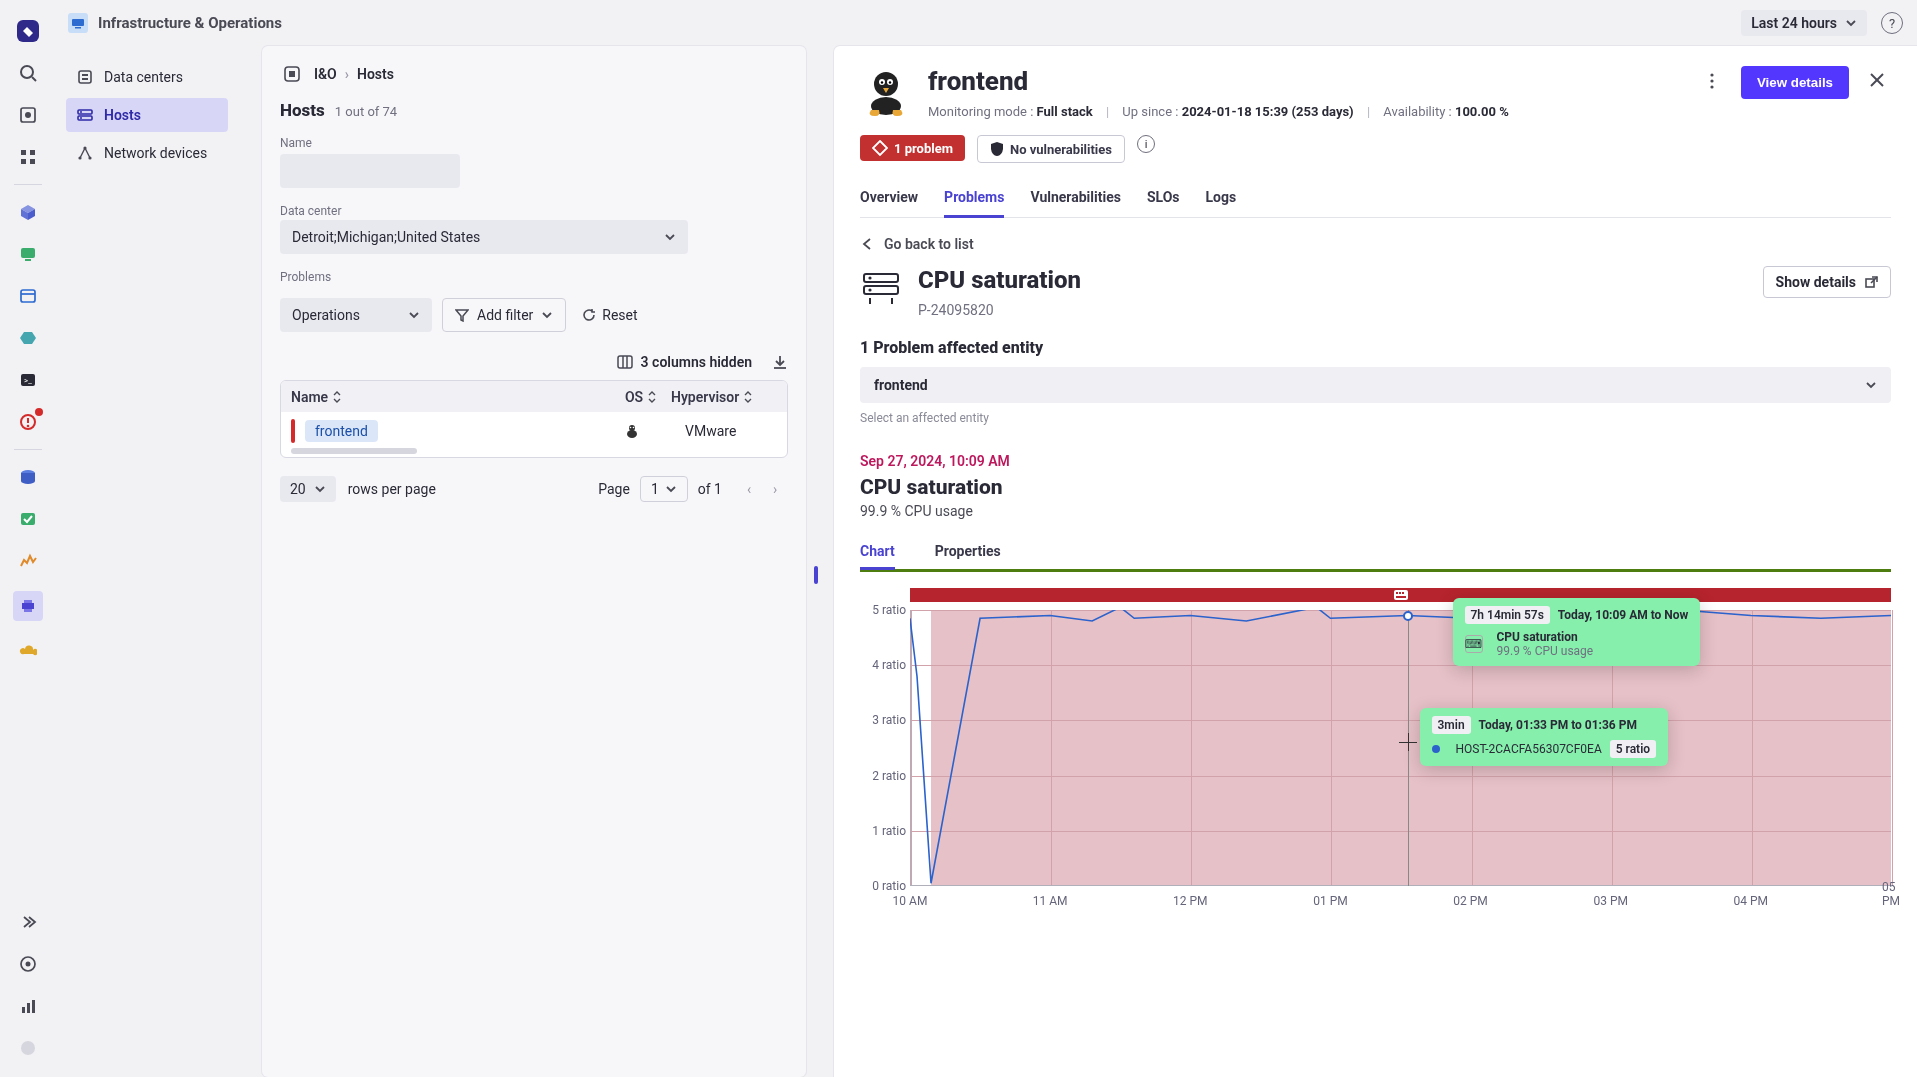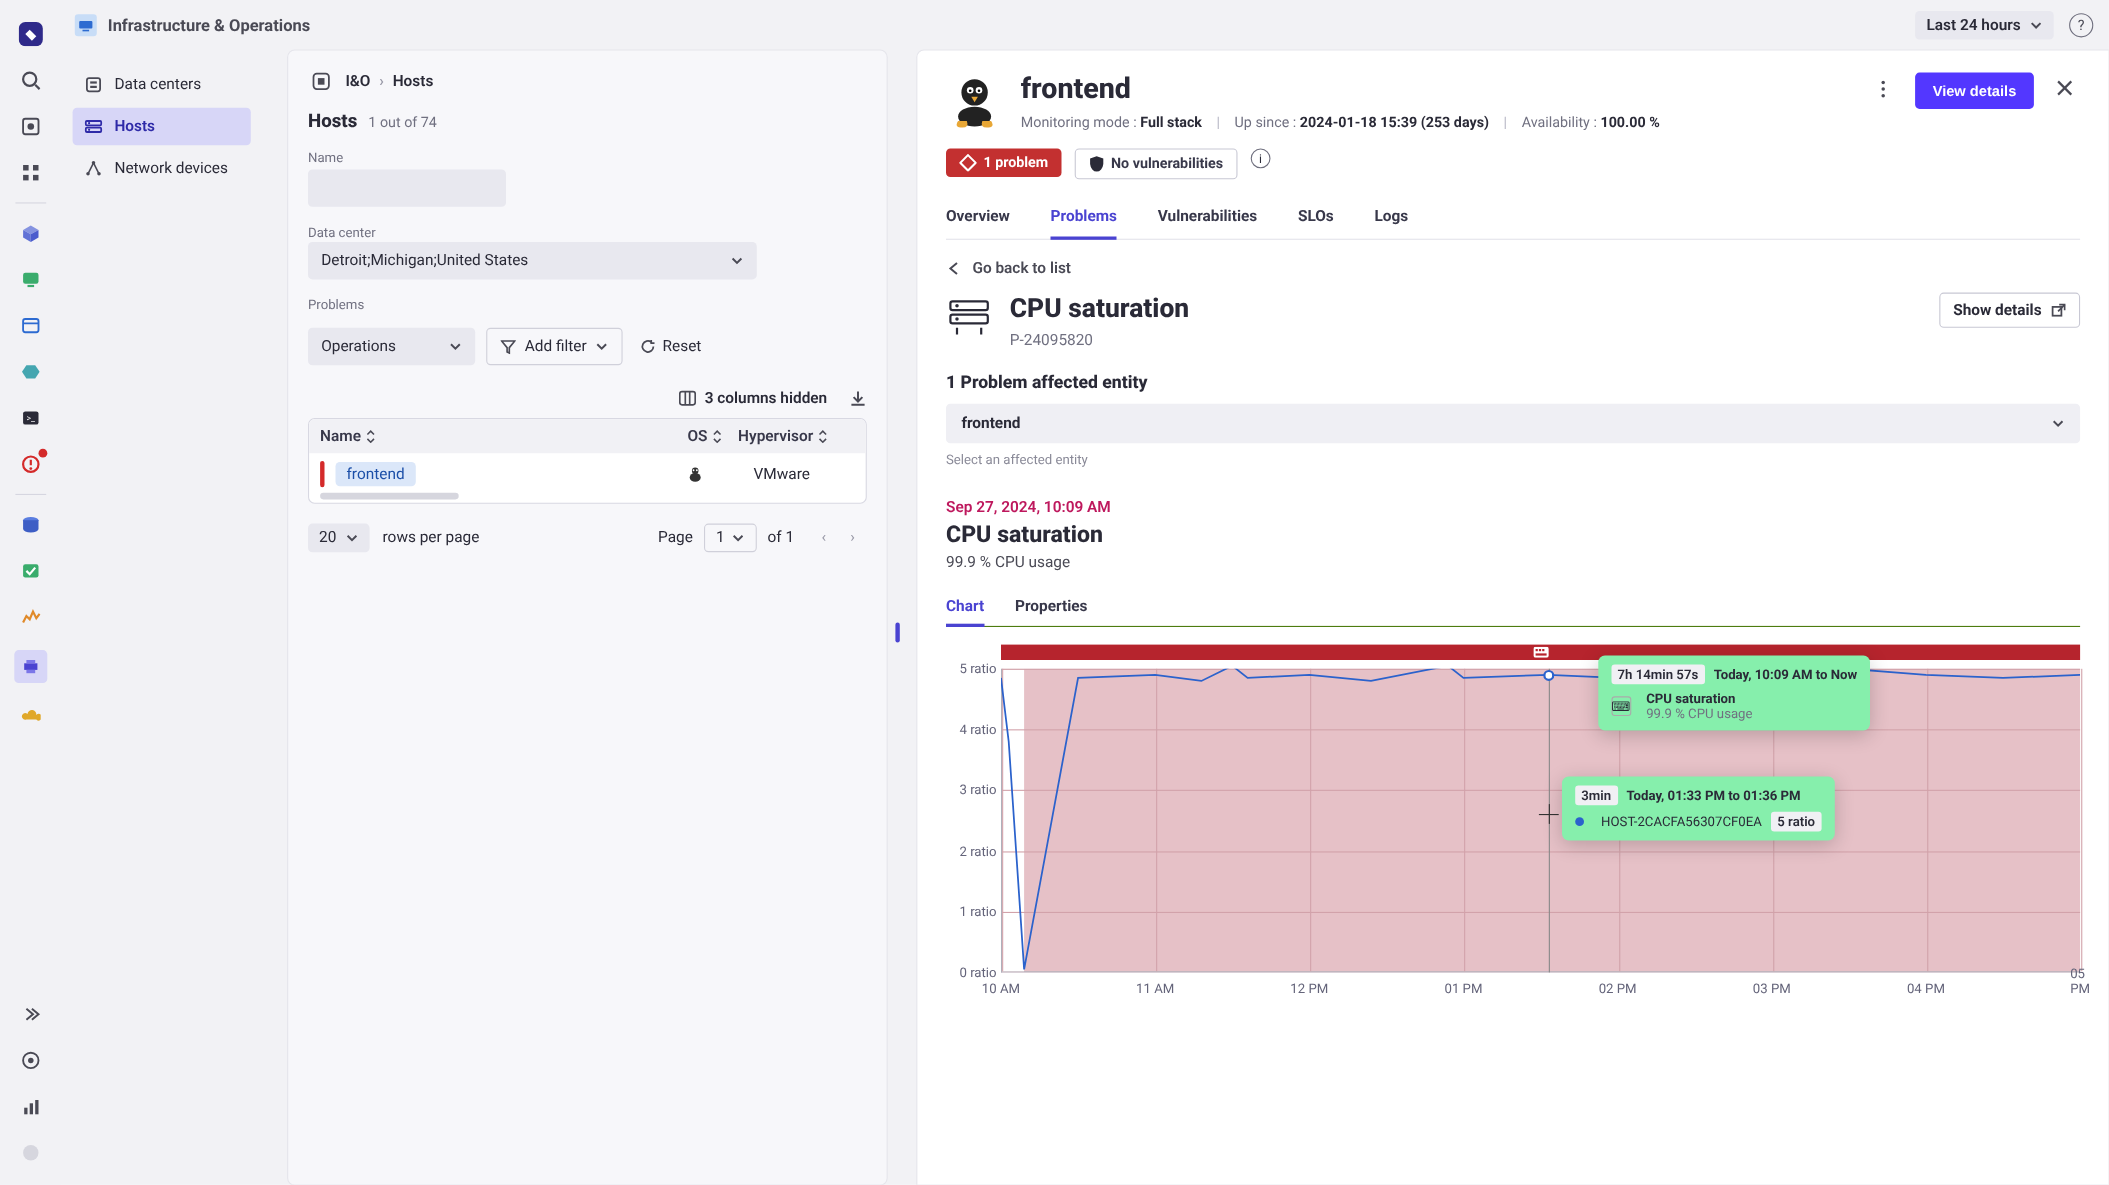--- a/index.html
+++ b/index.html
@@ -77,42 +77,42 @@
   .details .head .kebab { width:30px; height:30px; display:flex; align-items:center; justify-content:center; cursor:pointer; }
   .details .head .primary { background:#5337ff; color:#fff; border:none; padding:9px 16px; font-weight:700; border-radius:4px; cursor:pointer; margin-left:14px; }
   .details .head .close { width:28px; height:28px; display:flex; align-items:center; justify-content:center; margin-left:14px; cursor:pointer; }
 
   .badges { display:flex; align-items:flex-start; gap:12px; margin-top:16px; }
   .badges .bd { display:flex; align-items:center; padding:5px 12px; border-radius:4px; font-weight:700; font-size:13px; }
   .badges .bd.problem { background:#c33030; color:#fff; }
   .badges .bd.vuln { border:1px solid #c8c8d4; color:#38384a; }
   .badges .info { width:18px; height:18px; border:1.5px solid #6f6f7e; border-radius:50%; display:flex; align-items:center; justify-content:center; font-size:11px; }
 
-  .tabs { display:flex; gap:37px; margin-top:16px; border-bottom:1px solid #e3e3ea; }
+  .tabs { display:flex; gap:26px; margin-top:16px; border-bottom:1px solid #e3e3ea; }
   .tabs .tab { padding:10px 0; font-weight:700; color:#38384a; cursor:pointer; }
   .tabs .tab.active { color:#4a43d1; border-bottom:3px solid #4a43d1; margin-bottom:-1px; }
 
   .goback { display:flex; align-items:center; gap:10px; color:#4a4a55; font-weight:600; margin-top:18px; cursor:pointer; }
   .problem-head { display:flex; align-items:flex-start; margin-top:14px; }
   .problem-head .picon { width:42px; height:42px; margin-right:16px; }
   .problem-head .ptitle { font-size:24px; font-weight:800; }
   .problem-head .pid { color:#707080; margin-top:8px; }
   .problem-head .spacer { flex:1; }
   .problem-head .showd { border:1px solid #c8c8d4; border-radius:4px; padding:7px 12px; font-weight:700; cursor:pointer; display:flex; align-items:center; gap:8px; }
 
   .affected { margin-top:20px; }
   .affected .h { font-weight:800; font-size:16px; }
   .affected .picker { margin-top:10px; background:#efeff4; border-radius:4px; padding:10px 14px; display:flex; align-items:center; justify-content:space-between; cursor:pointer; font-weight:700; }
   .affected .help { font-size:12px; color:#8a8a98; margin-top:8px; }
 
   .chart-section { margin-top:28px; }
   .chart-section .ts { color:#be185d; font-weight:600; }
   .chart-section .h { font-size:21px; font-weight:800; margin-top:6px; }
   .chart-section .sub { font-size:14px; color:#4a4a55; margin-top:4px; }
-  .chart-tabs { display:flex; gap:28px; margin-top:16px; border-bottom:1px solid #4d7c0f; }
+  .chart-tabs { display:flex; gap:40px; margin-top:16px; border-bottom:3px solid #4d7c0f; }
   .chart-tabs .tab { padding:8px 0; font-weight:700; color:#38384a; cursor:pointer; }
   .chart-tabs .tab.active { color:#4a43d1; border-bottom:3px solid #4a43d1; margin-bottom:-1px; }
 
   
   .chart-wrap { position:relative; margin-top:16px; height:320px; }
   .chart-redband { position:absolute; left:50px; right:0; top:0; height:14px; background:#b6242d; display:flex; align-items:center; justify-content:center; color:#fff; }
   .chart-plot { position:absolute; left:0; right:0; top:22px; bottom:0; }
   .chart-plot .grid-area { position:absolute; left:50px; right:0; top:0; bottom:22px; border-left:1px solid #b0b0bb; border-bottom:1px solid #b0b0bb; background:#e6c1c7; }
   .chart-plot .grid-area::before { content:""; position:absolute; left:0; top:0; width:20px; bottom:0; background:#fff; }
   .chart-plot .hgrid { position:absolute; left:0; right:0; border-top:1px solid #d2a2aa; }

